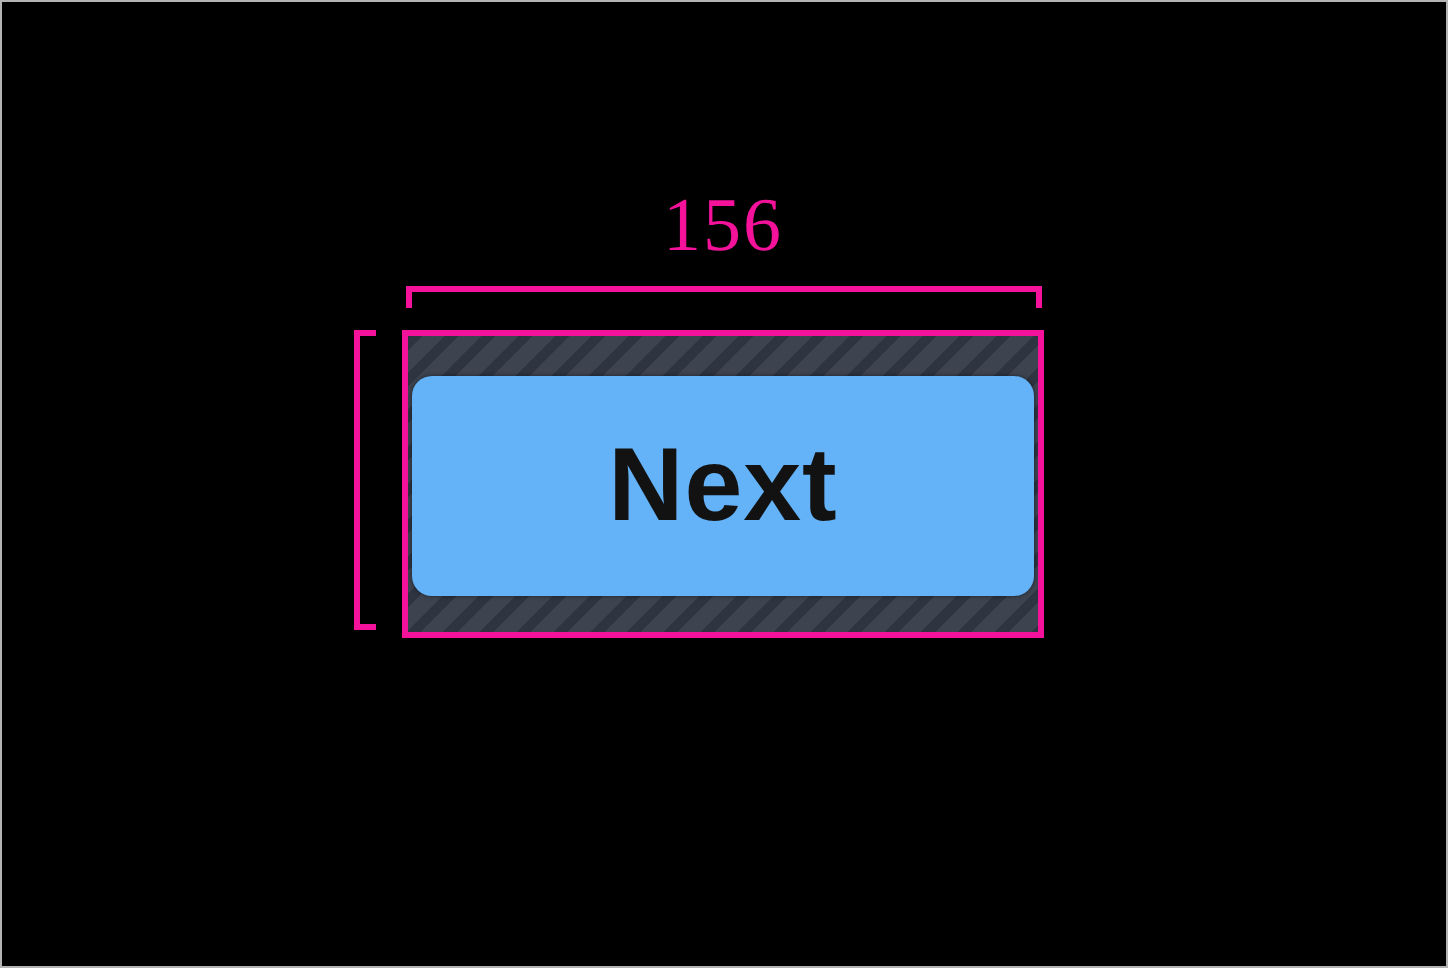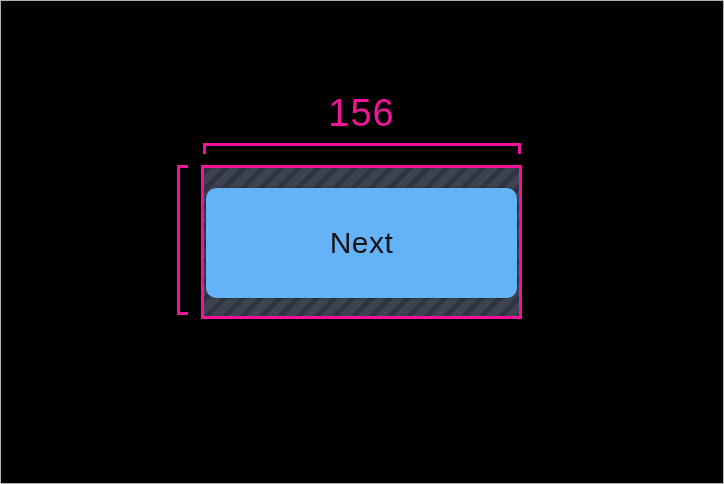--- a/index.html
+++ b/index.html
@@ -24,20 +24,21 @@
   }
 
   
   .dim-label {
     position: absolute;
     color: var(--accent);
     font-size: 38px;
     font-weight: 400;
     line-height: 1;
     letter-spacing: 1px;
+    font-family: Liberation Serif, serif;
   }
   .dim-label.width {
     left: 200px;
     top: 93px;
     width: 321px;
     text-align: center;
   }
   .dim-label.height {
     left: 96px;
     top: 218px;
@@ -98,22 +99,22 @@
     border: none;
     border-radius: 10px;
     display: flex;
     align-items: center;
     justify-content: center;
     box-shadow: 0 0 2px rgba(0,0,0,0.5);
     cursor: pointer;
   }
   .next-button .label {
     color: var(--button-text);
-    font-size: 30px;
-    font-weight: 400;
+    font-size: 52px;
+    font-weight: 700;
     line-height: 1;
     letter-spacing: 0.5px;
   }
 </style>
 </head>
 <body>
 
 <div class="screen">
 
   <div class="dim-label width">156</div>

